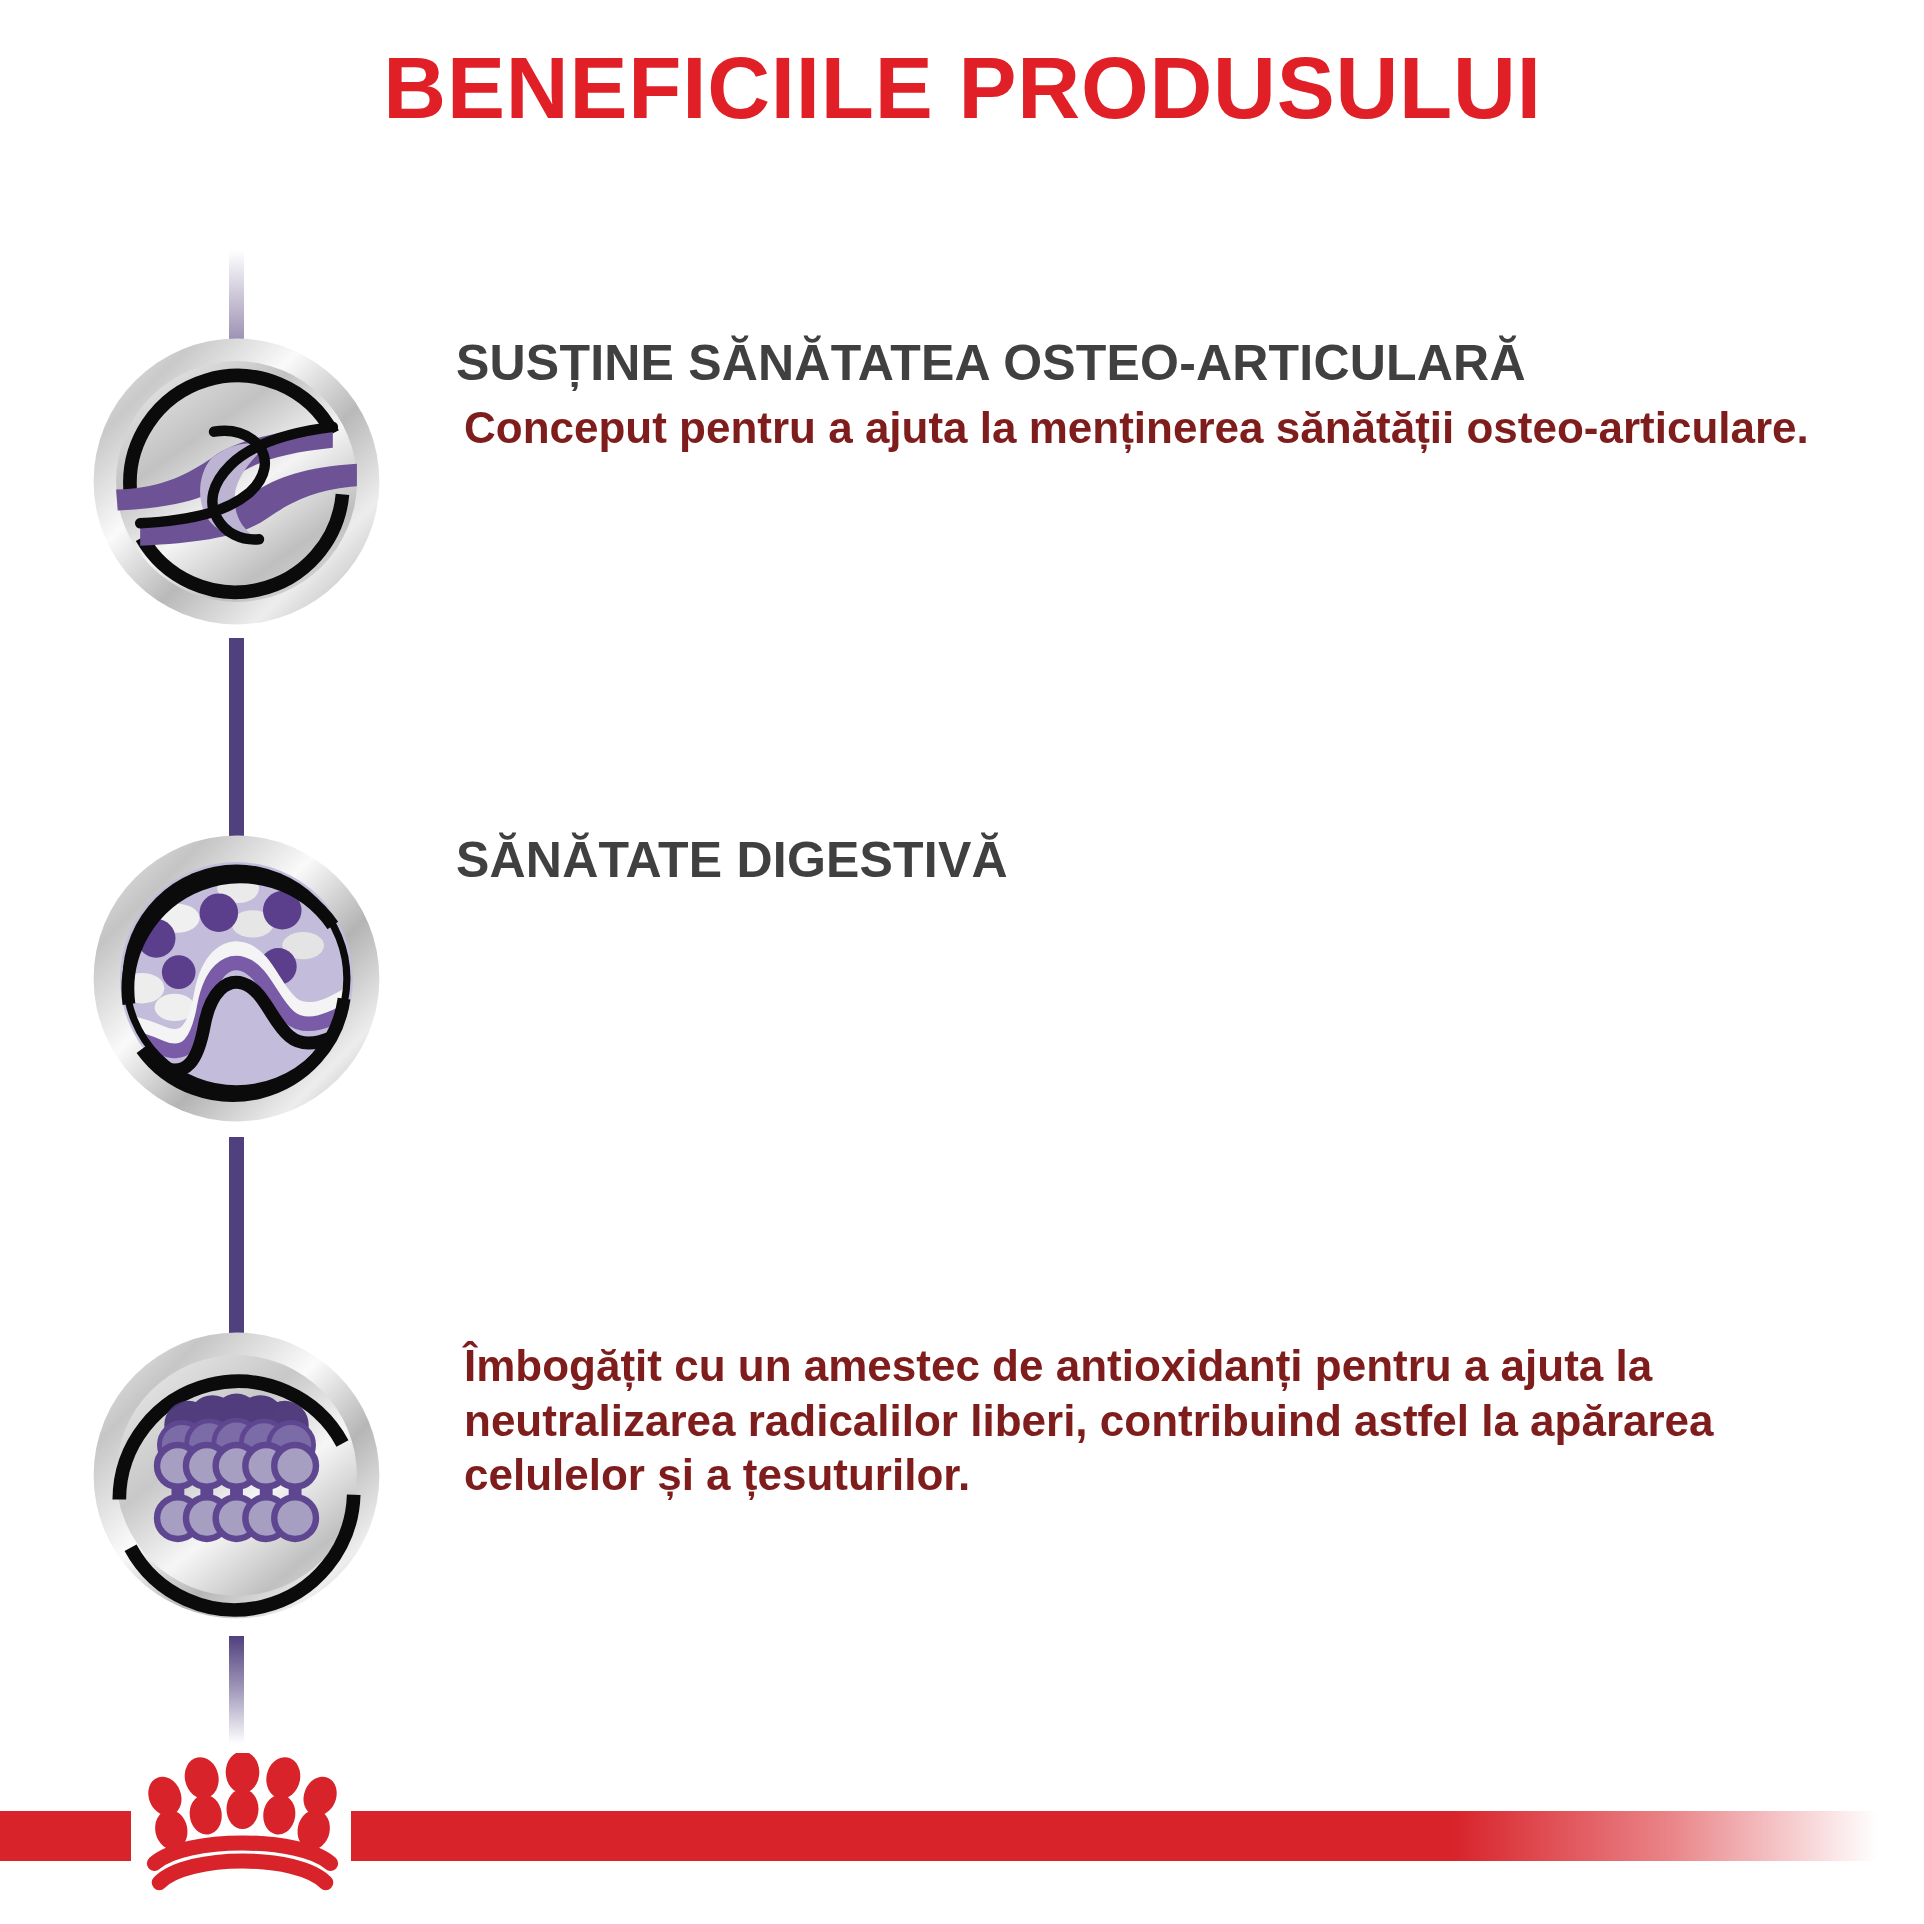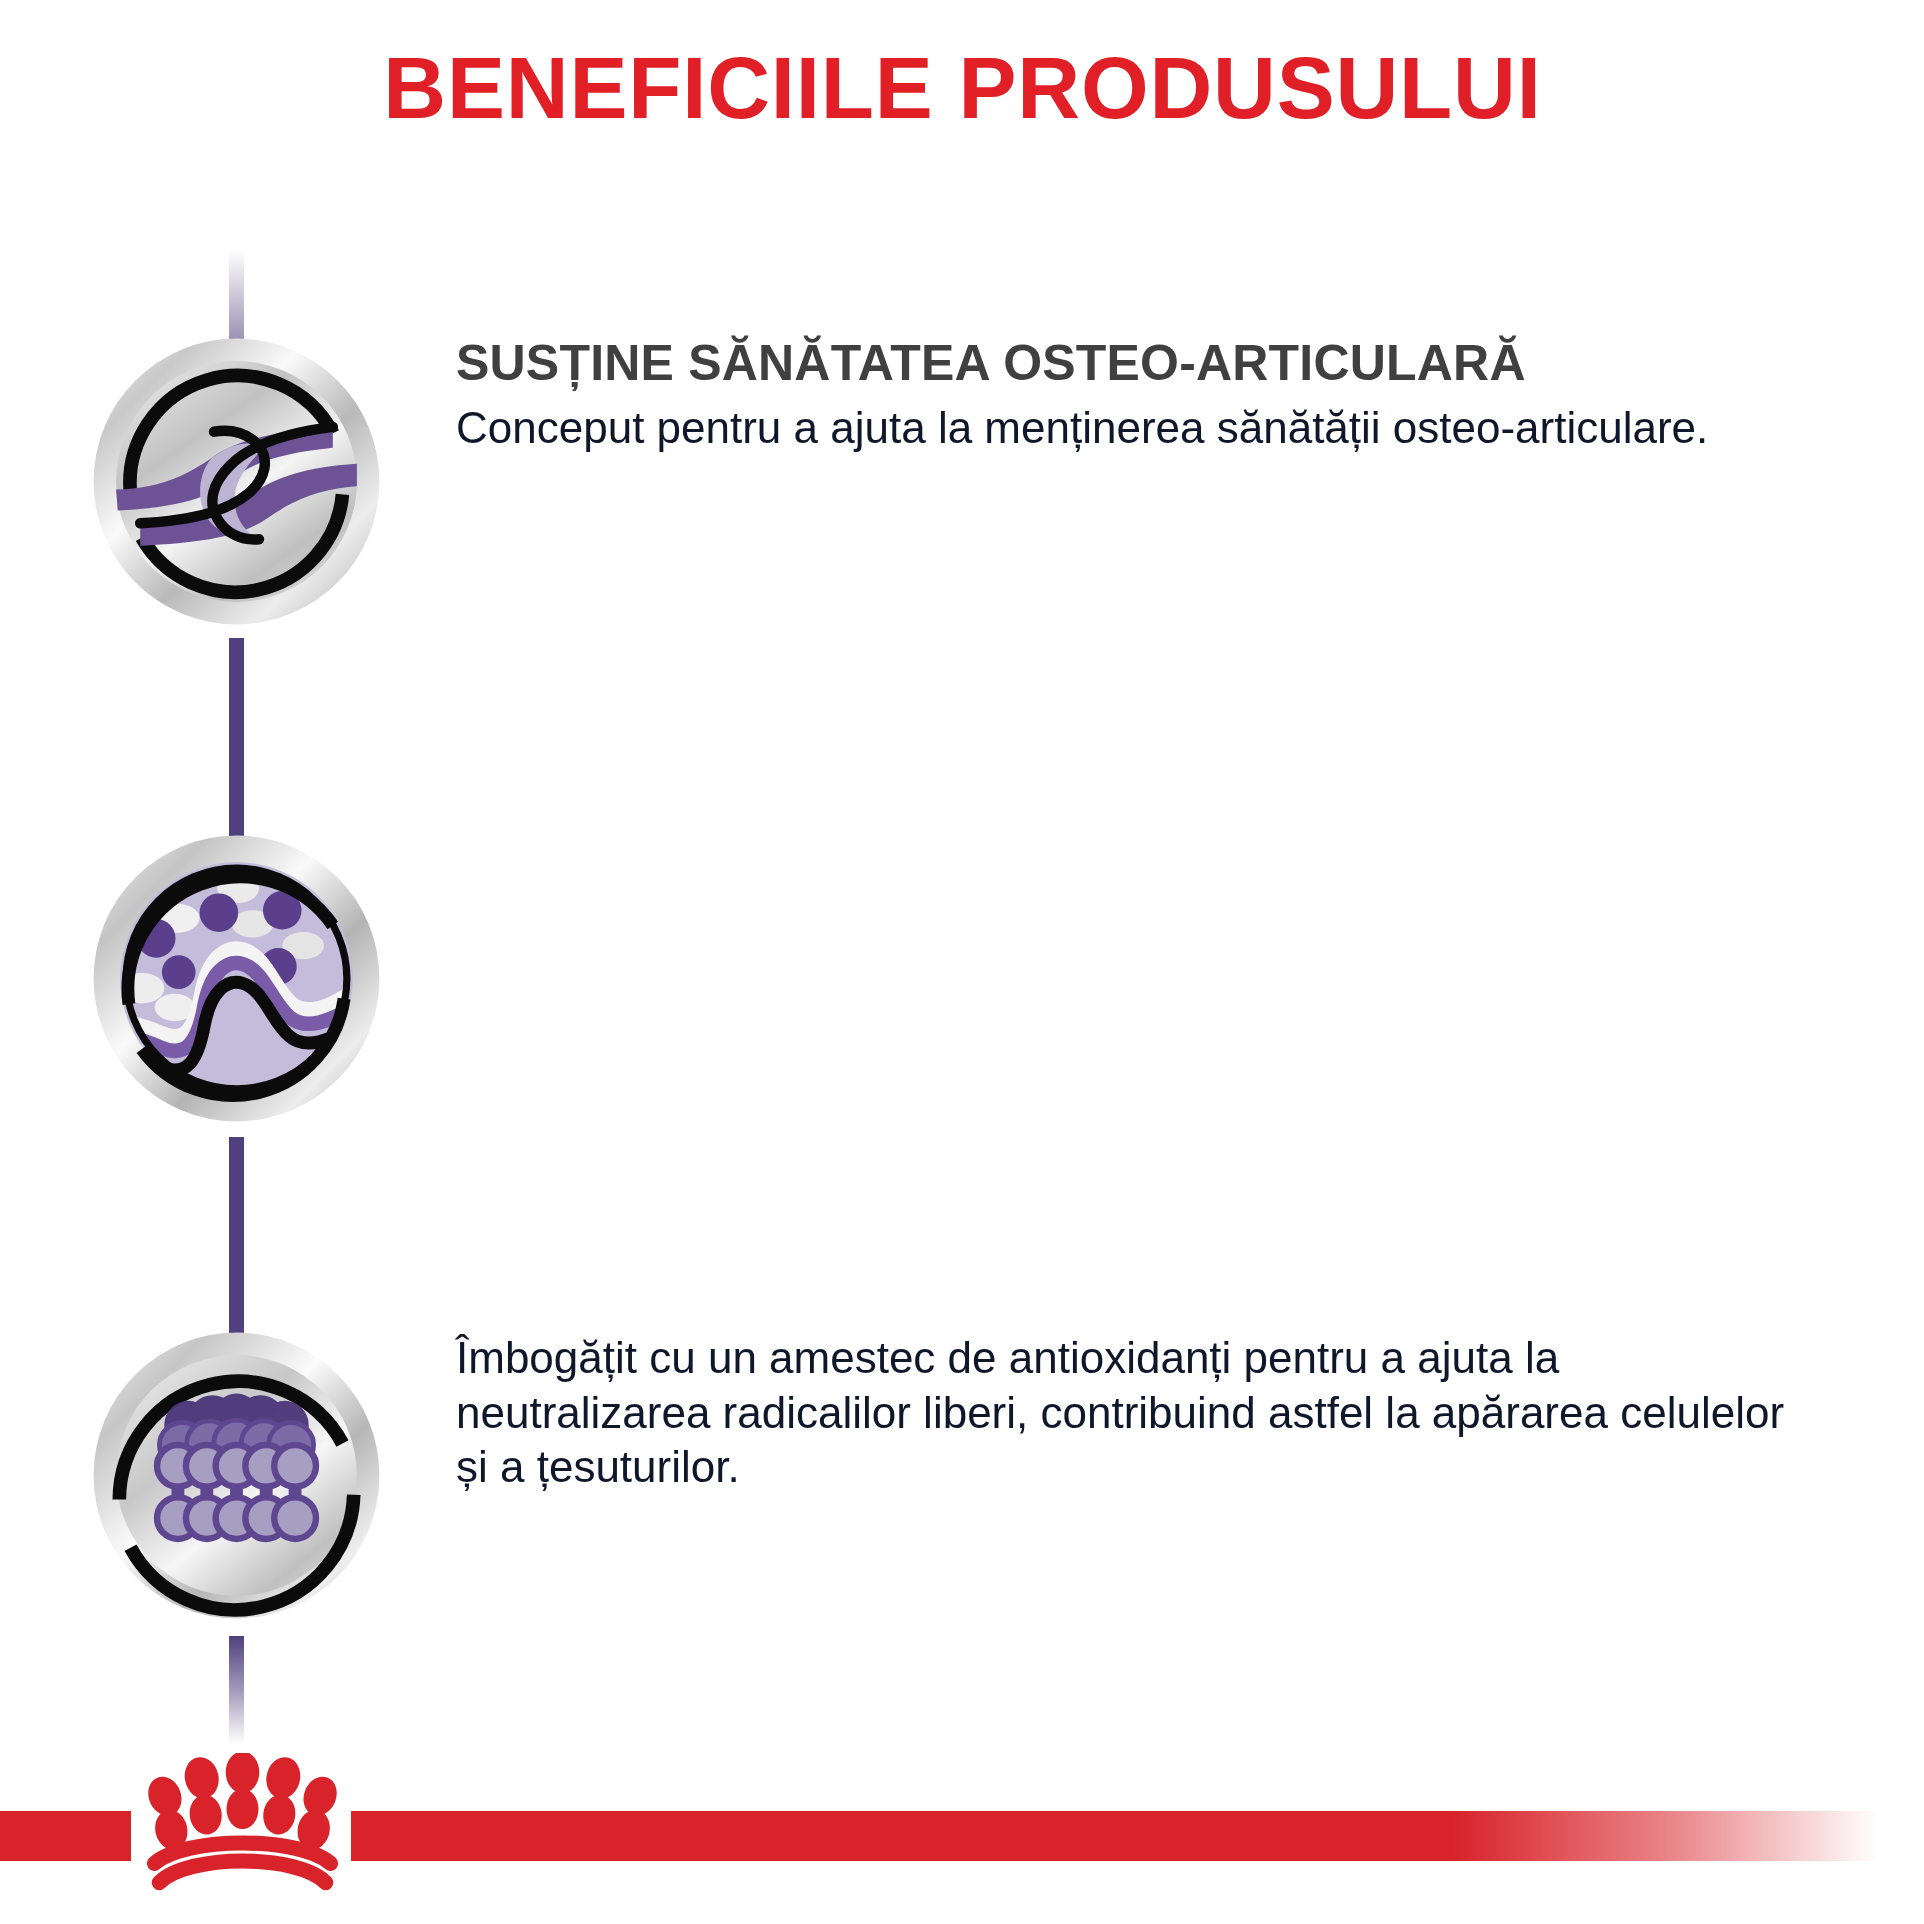--- a/index.html
+++ b/index.html
@@ -96,26 +96,26 @@
     color: #404040;
     font-family: "Liberation Sans", sans-serif;
     font-weight: bold;
     font-size: 50px;
     line-height: 1.05;
     margin: 0 0 11.2px 0;
     letter-spacing: 0.2px;
     white-space: nowrap;
   }
   .benefit-desc {
-    color: #0f172a;
+    color: #7f1d1d;
     font-family: "Liberation Sans", sans-serif;
-    font-weight: normal;
+    font-weight: bold;
     font-size: 44px;
     line-height: 1.24;
-    margin: 0;
+    margin: 8px;
     max-width: 1380px;
   }
   .row-1 .benefit-desc { max-width: 1388px; }
   .row-2 .benefit-desc { max-width: 1396px; }
   .row-3 .benefit-desc { max-width: 1364px; }
 
   
   .footer {
     position: absolute;
     left: 0;
@@ -245,20 +245,21 @@
           <path d="M -10 282 C 30 270 58 278 86 290 C 118 304 132 282 140 238 C 148 196 168 180 188 186 C 214 194 224 234 246 252 C 272 274 312 252 372 206" fill="none" stroke="#0B0B0B" stroke-width="16" stroke-linecap="round"></path>
 
           <circle cx="180" cy="180" r="140" fill="none" stroke="#0B0B0B" stroke-width="14"></circle>
         </g>
 
         <path d="M 46 212 A 140 140 0 0 1 300 114" fill="none" stroke="#0B0B0B" stroke-width="16"></path>
         <path d="M 62 268 A 140 140 0 0 0 314 205" fill="none" stroke="#0B0B0B" stroke-width="16"></path>
       </svg>
     </div>
     <div class="copy">
+      <div class="benefit-title">SĂNĂTATE DIGESTIVĂ</div>
     </div>
   </div>
 
   <div class="row row-3">
     <div class="icon-wrap">
       <svg viewBox="0 0 360 360" xmlns="http://www.w3.org/2000/svg" aria-hidden="true">
         <defs>
           <linearGradient id="silver3" x1="0" y1="0" x2="1" y2="1">
             <stop offset="0%" stop-color="#F2F2F2"></stop>
             <stop offset="20%" stop-color="#C6C6C6"></stop>

